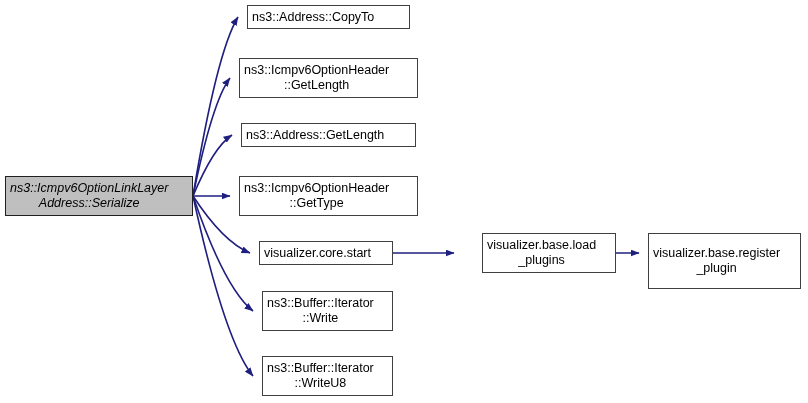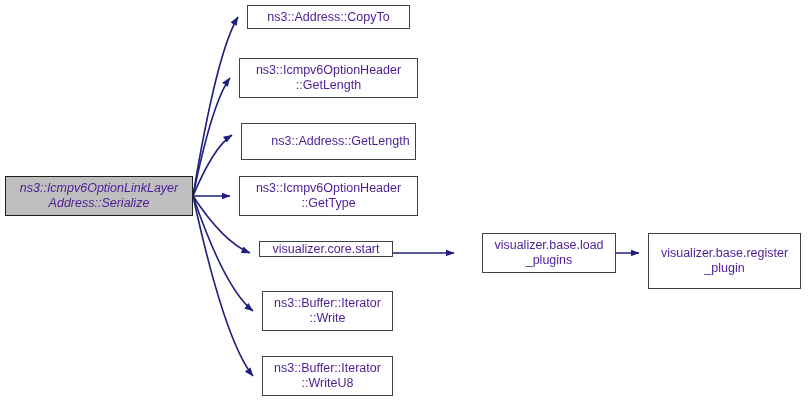--- a/index.html
+++ b/index.html
@@ -21,25 +21,24 @@
     top: 0;
     width: 808px;
     height: 403px;
     pointer-events: none;
   }
   .node {
     position: absolute;
     box-sizing: border-box;
     display: flex;
     align-items: center;
-    justify-content: center;
     text-align: center;
     border: 1px solid #404040;
     background: #ffffff;
-    color: #4c1d95;
+    color: #000000;
     font-size: 12.5px;
     line-height: 15px;
     letter-spacing: 0px;
     white-space: pre-line;
     z-index: 2;
   }
   .node.root {
     background: #bfbfbf;
     border: 1px solid #202020;
     font-style: italic;
@@ -73,24 +72,24 @@
         <path d="M 597 253 L 639 253" marker-end="url(#arrowhead)"></path>
       </g>
   </svg>
 
   <div id="nodes-layer">
       <div class="node root" style="left: 5px; top: 176px; width: 188px; height: 40px;"><span class="node-label">ns3::Icmpv6OptionLinkLayer
 Address::Serialize</span></div>
       <div class="node" style="left: 247px; top: 5px; width: 163px; height: 24px;"><span class="node-label">ns3::Address::CopyTo</span></div>
       <div class="node" style="left: 239px; top: 58px; width: 179px; height: 40px;"><span class="node-label">ns3::Icmpv6OptionHeader
 ::GetLength</span></div>
-      <div class="node" style="left: 241px; top: 123px; width: 175px; height: 37px; padding-left: 24px;"><span class="node-label">ns3::Address::GetLength</span></div>
+      <div class="node" style="left: 241px; top: 123px; width: 175px; height: 24px;"><span class="node-label">ns3::Address::GetLength</span></div>
       <div class="node" style="left: 239px; top: 176px; width: 179px; height: 40px;"><span class="node-label">ns3::Icmpv6OptionHeader
 ::GetType</span></div>
-      <div class="node" style="left: 259px; top: 241px; width: 134px; height: 16px;"><span class="node-label">visualizer.core.start</span></div>
+      <div class="node" style="left: 259px; top: 241px; width: 134px; height: 24px;"><span class="node-label">visualizer.core.start</span></div>
       <div class="node" style="left: 262px; top: 291px; width: 131px; height: 40px;"><span class="node-label">ns3::Buffer::Iterator
 ::Write</span></div>
       <div class="node" style="left: 262px; top: 356px; width: 131px; height: 40px;"><span class="node-label">ns3::Buffer::Iterator
 ::WriteU8</span></div>
       <div class="node" style="left: 463px; top: 233px; width: 134px; height: 40px; margin-left: 19px;"><span class="node-label">visualizer.base.load
 _plugins</span></div>
       <div class="node" style="left: 648px; top: 233px; width: 153px; height: 56px;"><span class="node-label">visualizer.base.register
 _plugin</span></div>
     </div>
 

